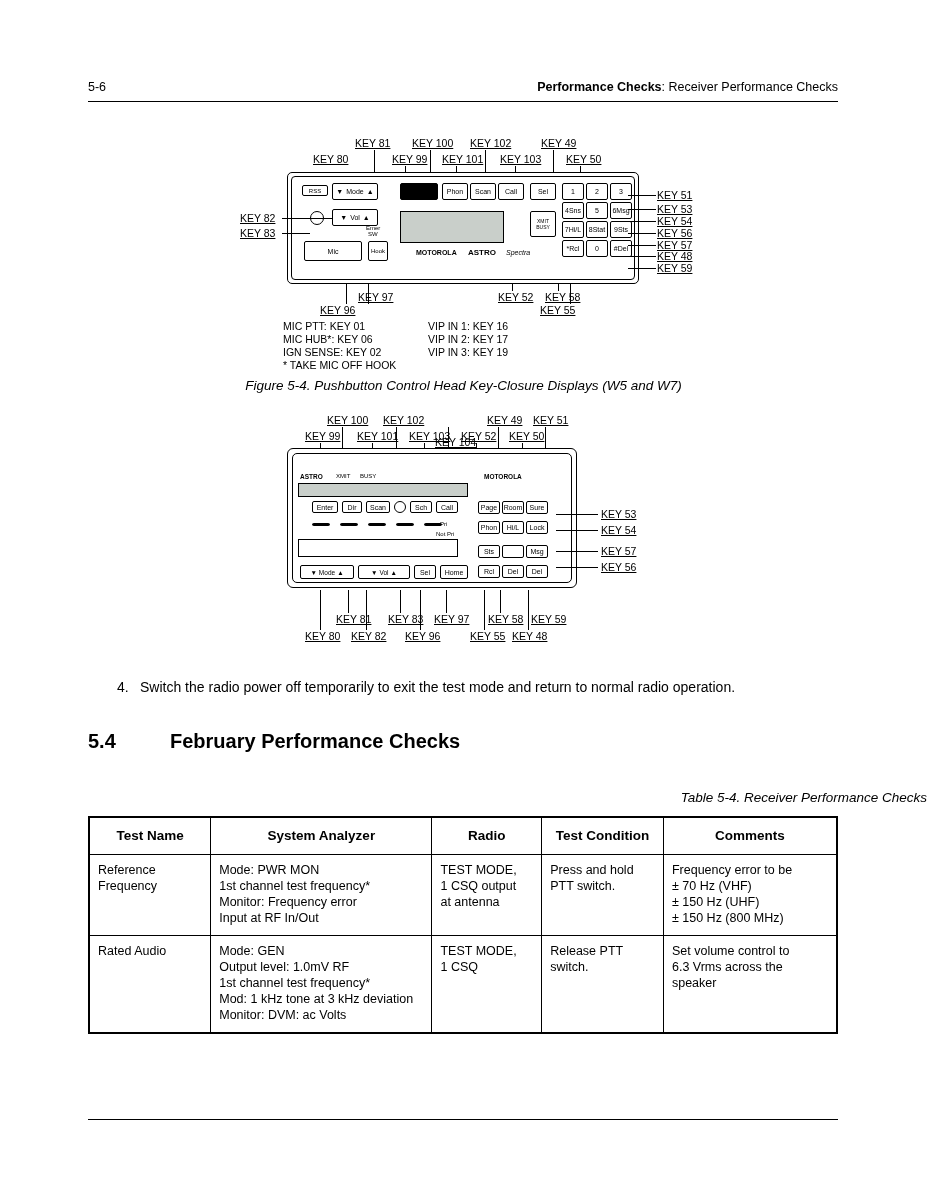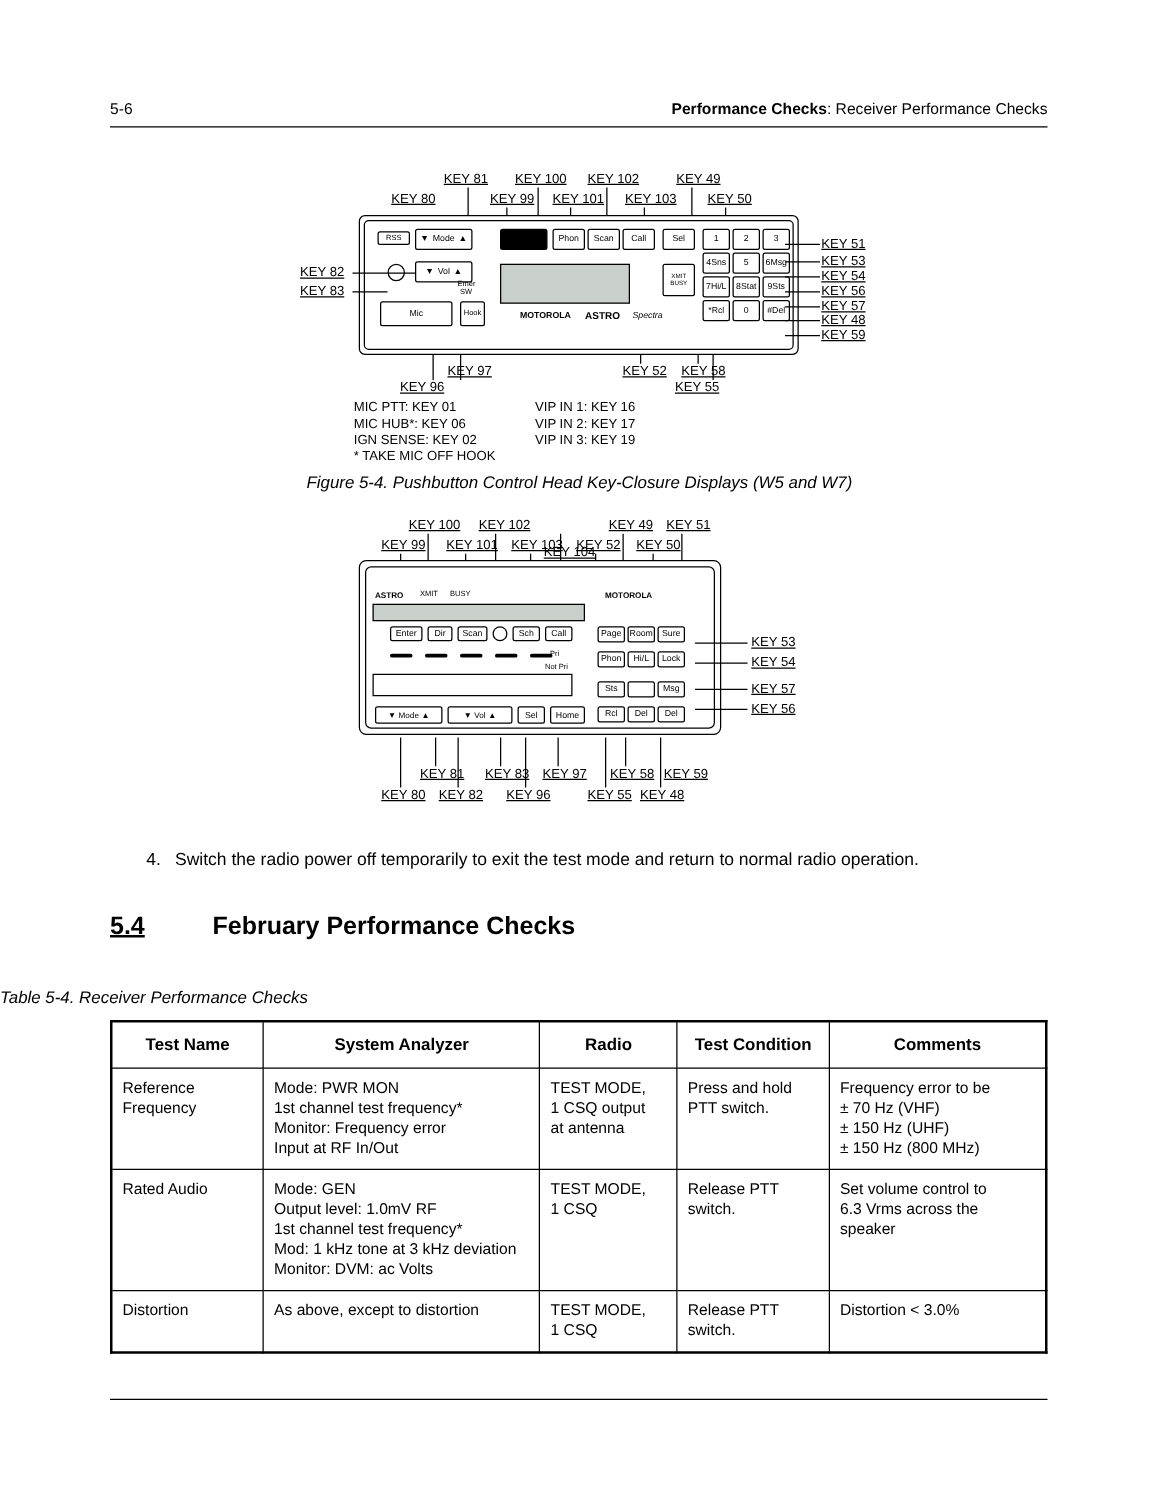--- a/index.html
+++ b/index.html
@@ -56,25 +56,25 @@
     position: absolute; left: 140px; top: 678px; width: 700px;
     font-size: 14px; line-height: 1.35;
   }
   .step .num { position:absolute; left:-23px; top:0; }
   
   .sec-head {
     position:absolute; left:88px; top:730px;
     font-size: 20px; font-weight: bold;
     letter-spacing: 0px;
   }
-  .sec-head .no { display:inline-block; width: 82px; text-decoration: underline; }
+  .sec-head .no { display:inline-block; width: 82px; }
   
   .tbl-caption {
     position:absolute; left:0; top:790px; width:100%;
-    text-align:left; font-style:italic; font-size:13.5px;
+    text-align:right; font-style:italic; font-size:13.5px;
   }
   table.perf {
     position:absolute; left:88px; top:816px; width: 750px;
     border-collapse: collapse;
     font-size: 12.5px;
   }
   table.perf th, table.perf td {
     border: 1px solid #000;
     vertical-align: top;
     padding: 7px 8px 9px 8px;
@@ -416,27 +416,18 @@
 Mod: 1 kHz tone at 3 kHz deviation
 Monitor: DVM: ac Volts</td>
         <td style="white-space:pre-line;">TEST MODE,
 1 CSQ</td>
         <td style="white-space:pre-line;">Release PTT
 switch.</td>
         <td style="white-space:pre-line;">Set volume control to
 6.3 Vrms across the
 speaker</td>
       </tr>
-      <tr>
-        <td style="white-space:pre-line;">Distortion</td>
-        <td style="white-space:pre-line;">As above, except to distortion</td>
-        <td style="white-space:pre-line;">TEST MODE,
-1 CSQ</td>
-        <td style="white-space:pre-line;">Release PTT
-switch.</td>
-        <td style="white-space:pre-line;">Distortion &lt; 3.0%</td>
-      </tr>
     </tbody>
   </table>
 
   <div class="footer-rule"></div>
 
 </div>
 
 </body></html>

